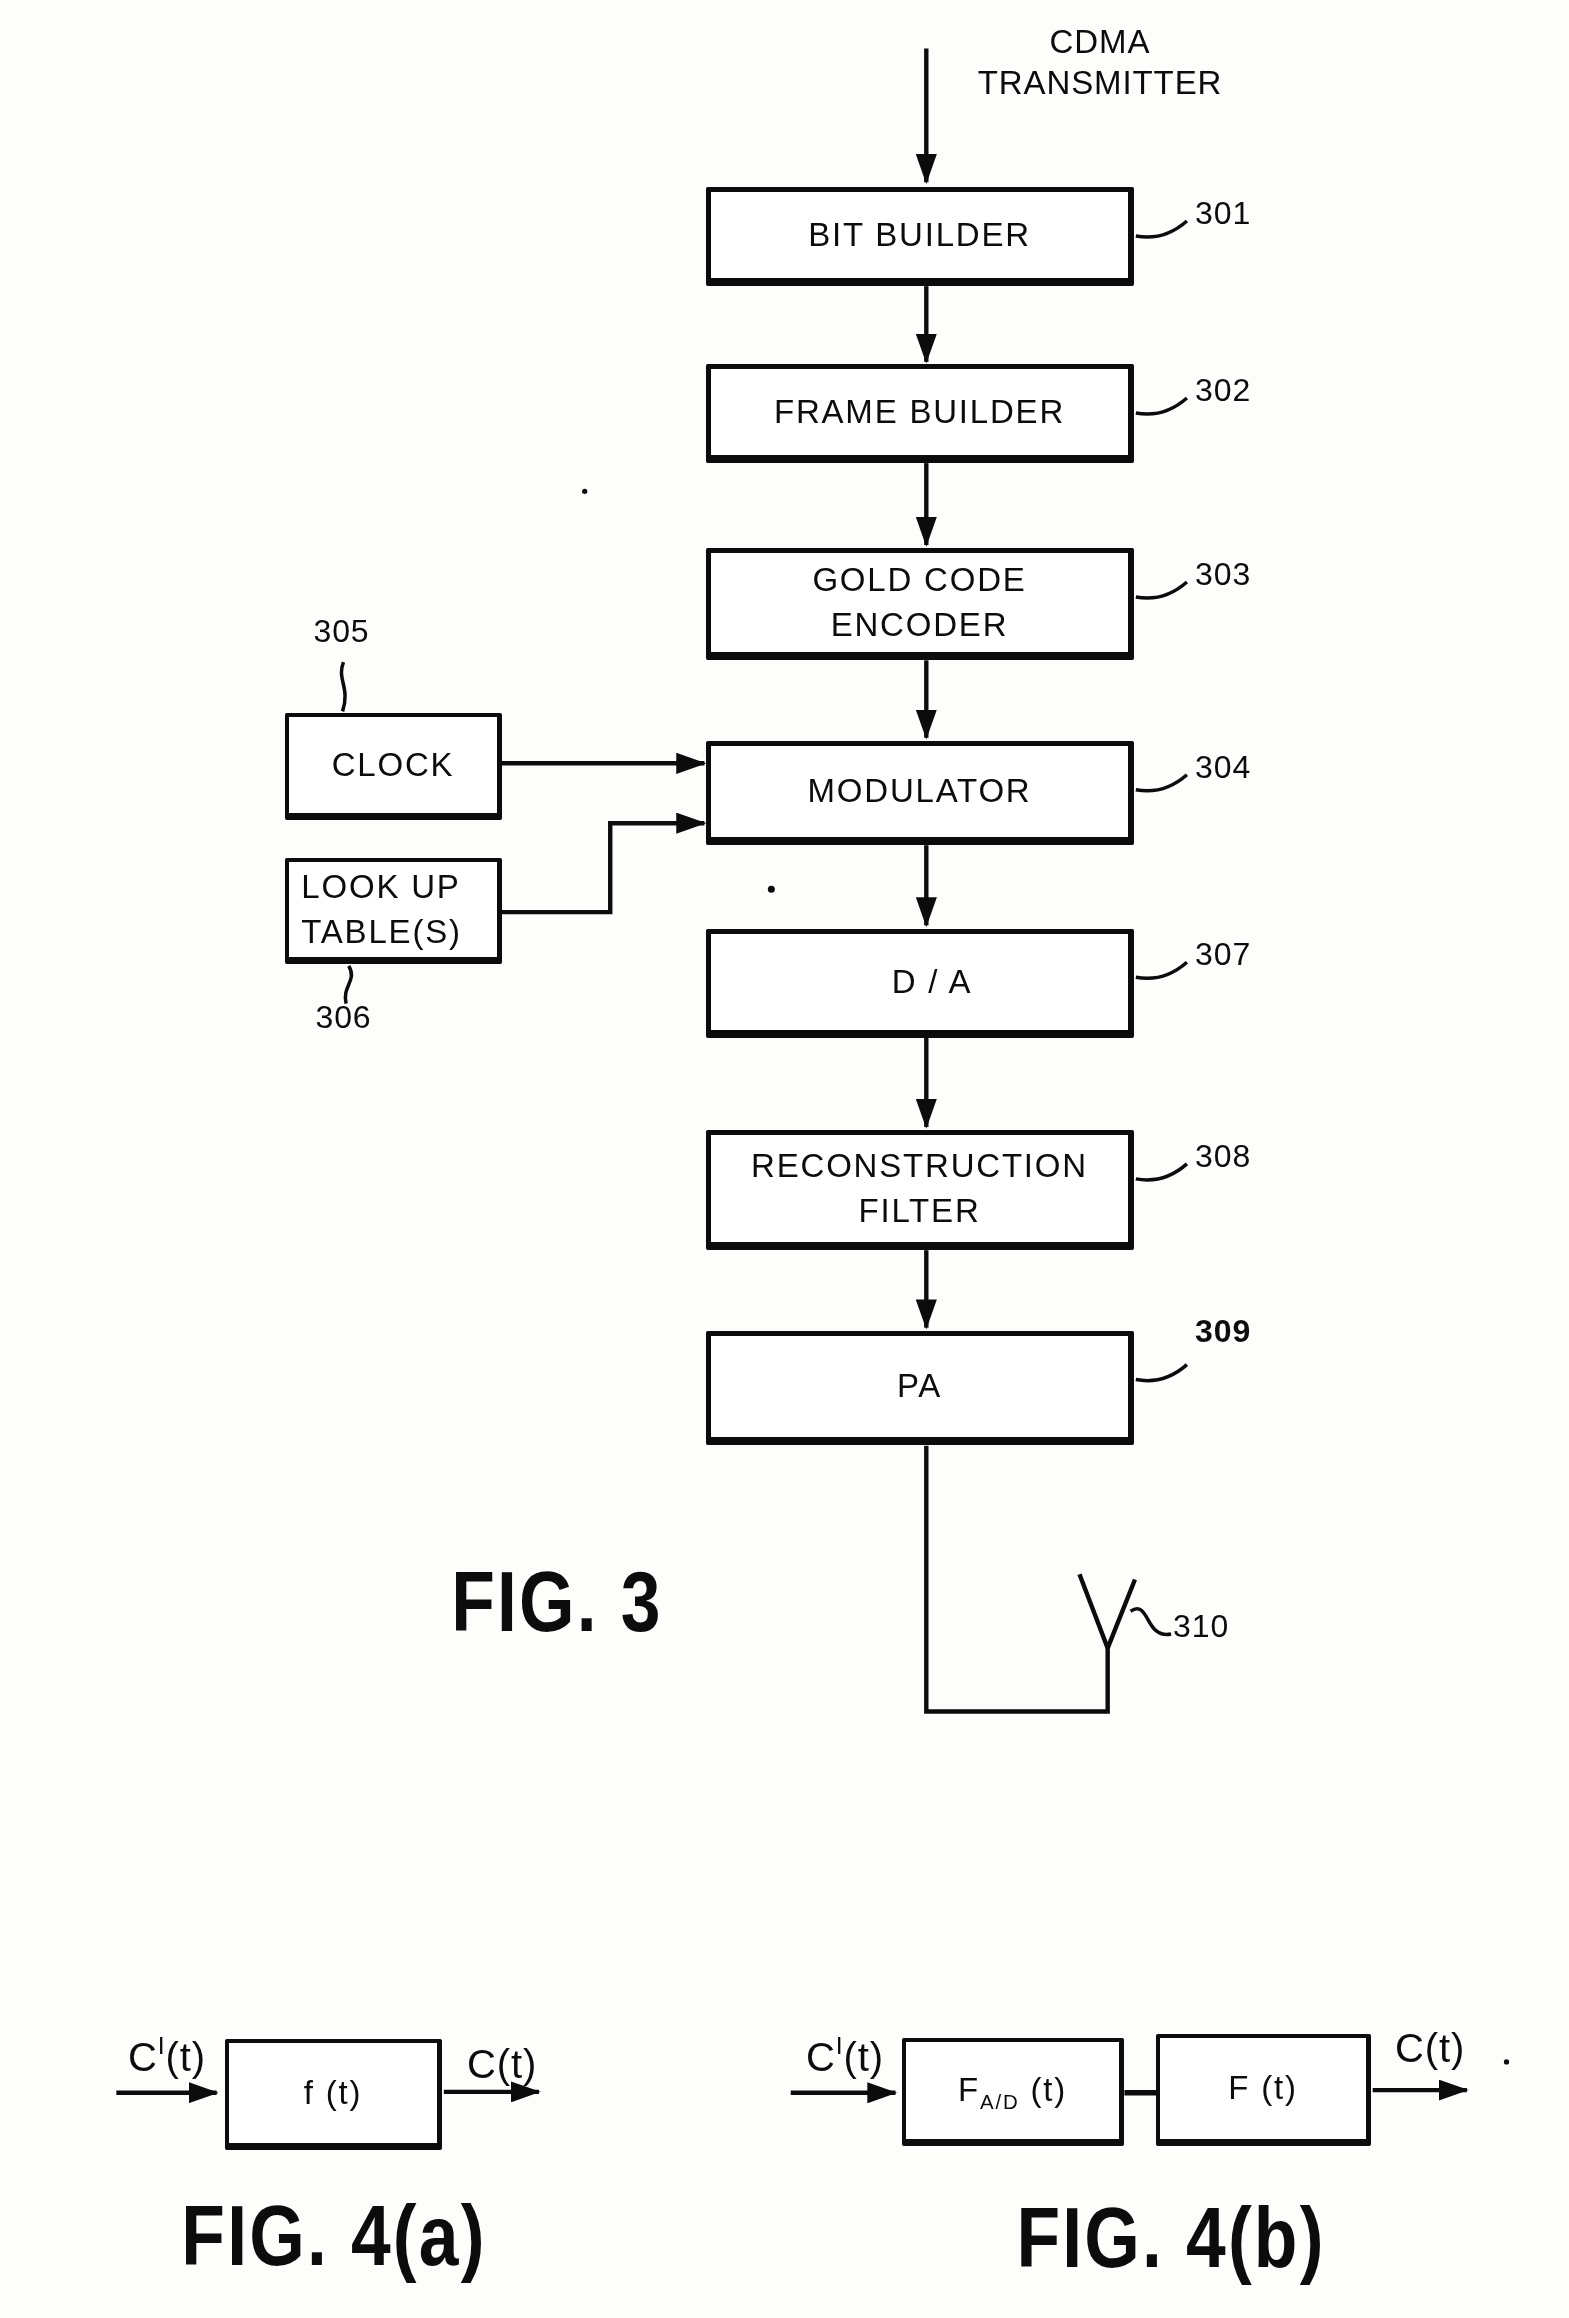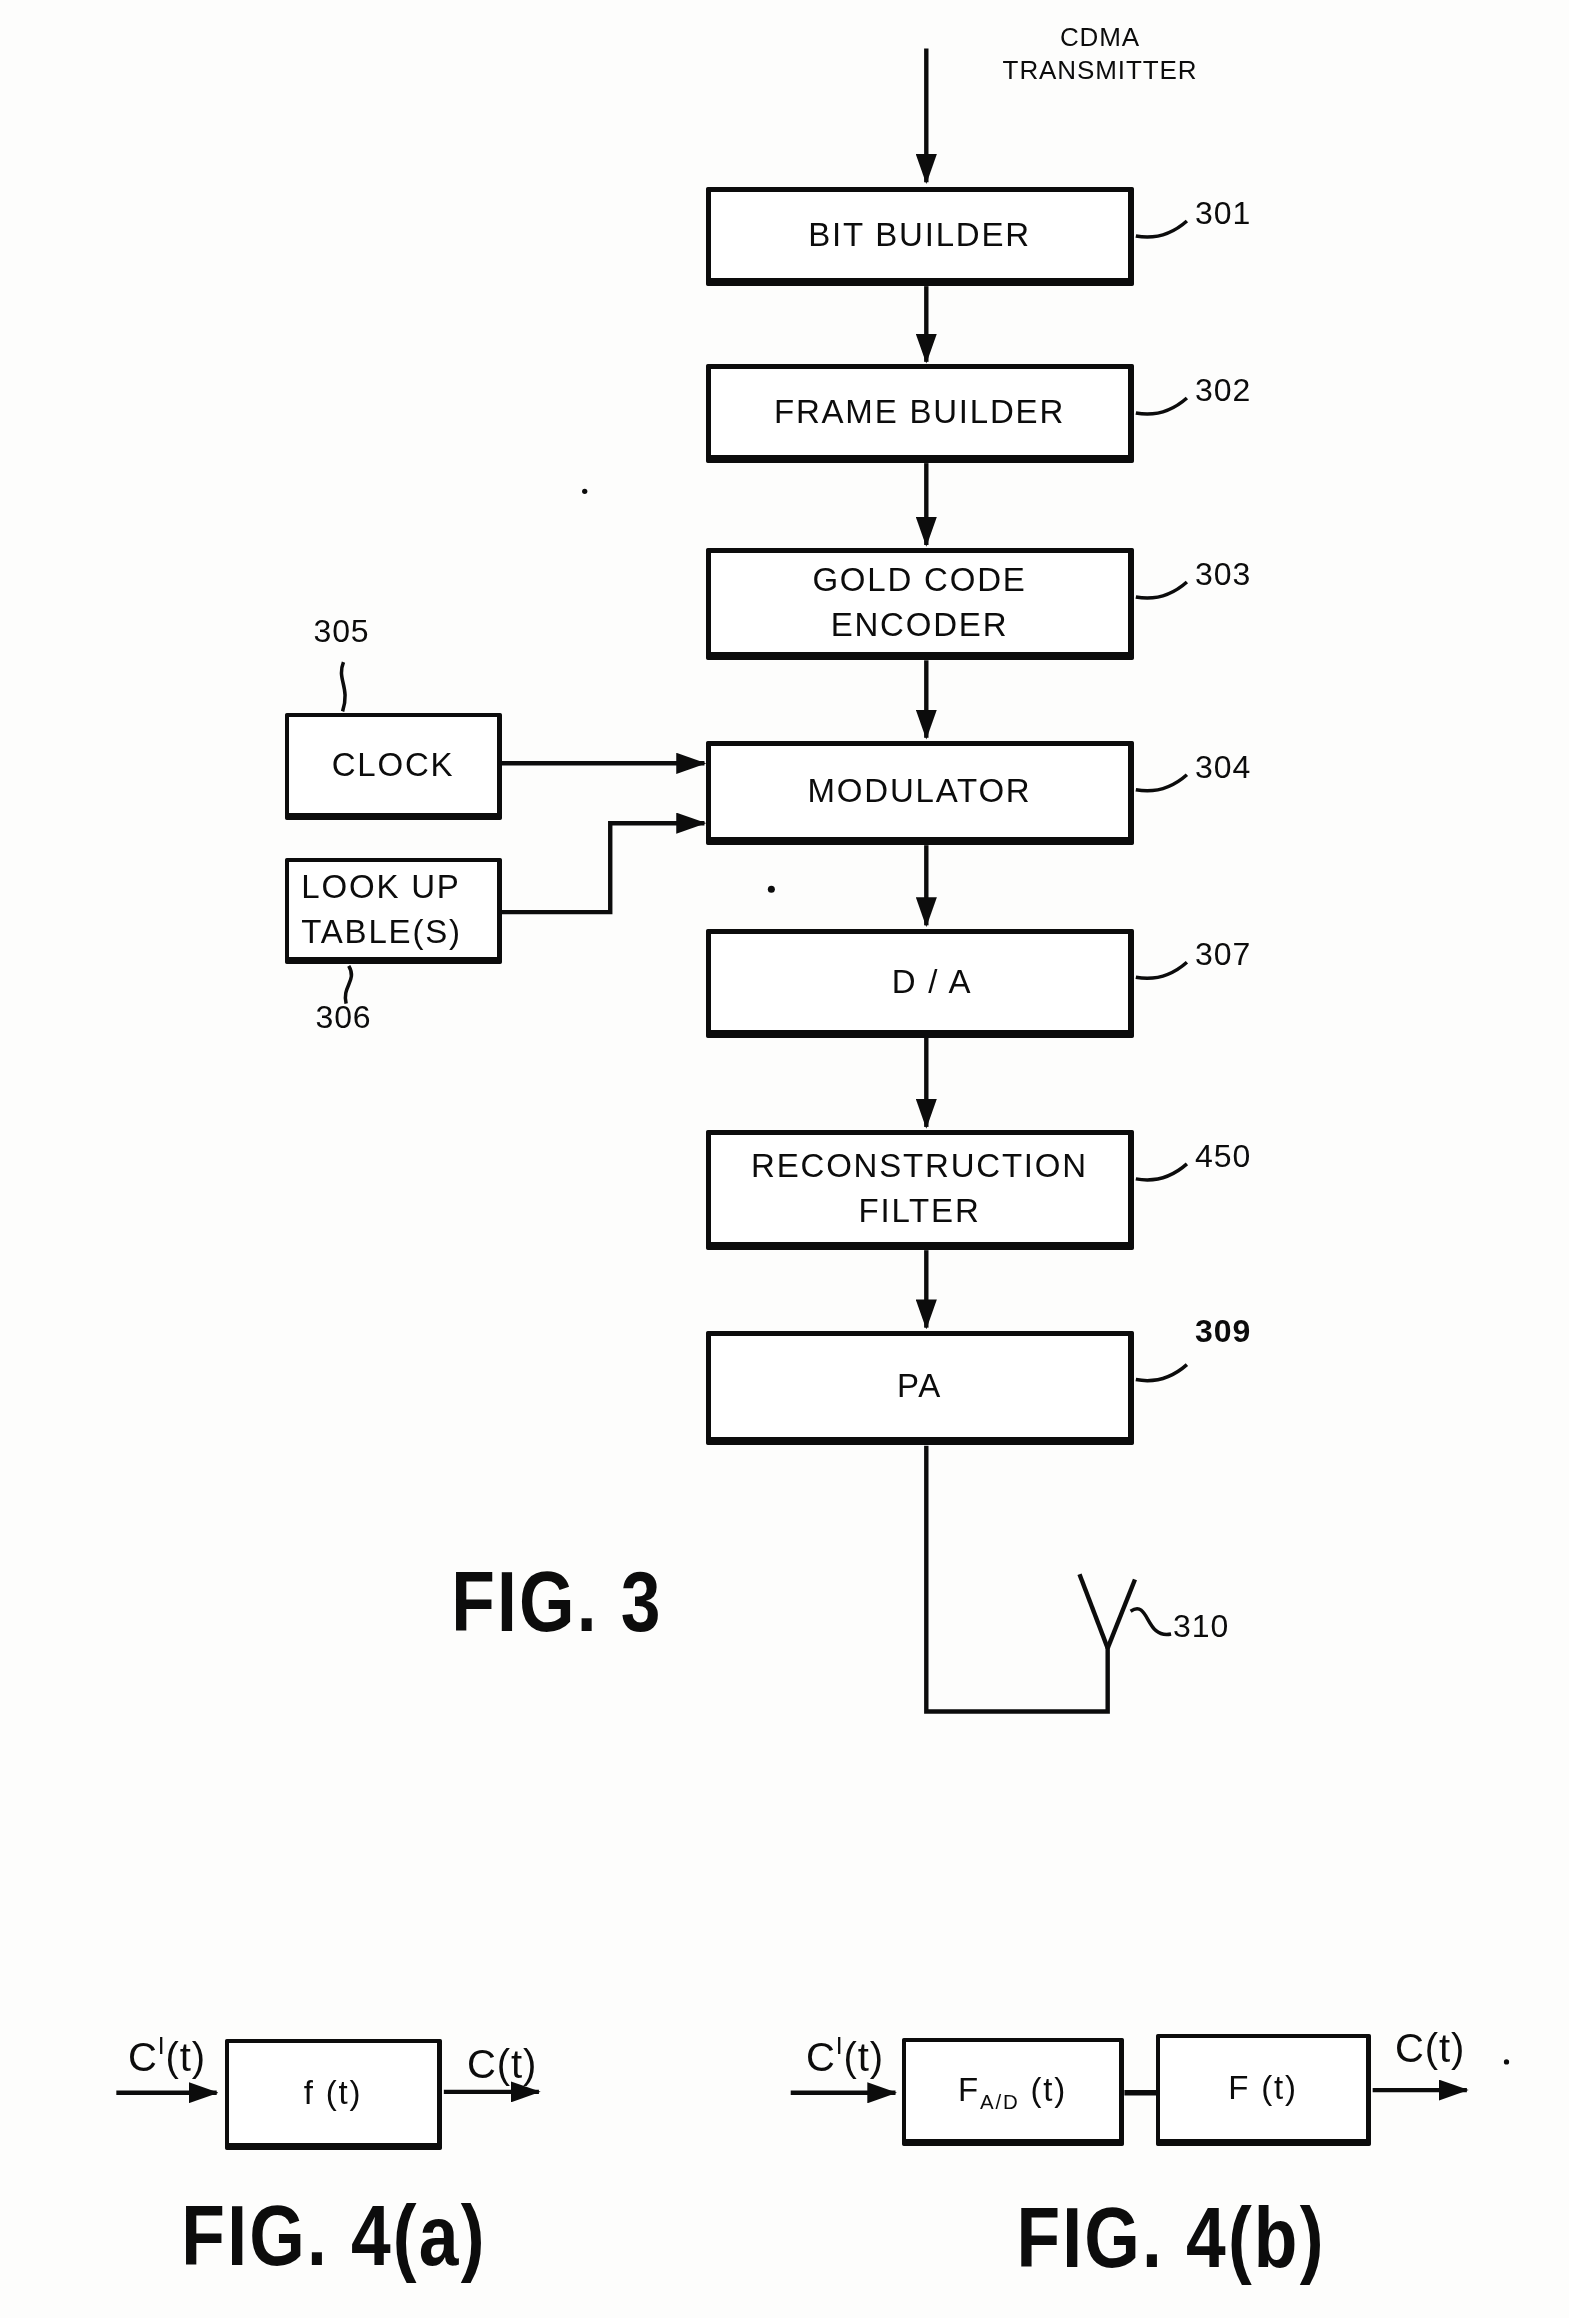--- a/index.html
+++ b/index.html
@@ -18,21 +18,21 @@
     font-size:33px;letter-spacing:1.8px;line-height:1.34;white-space:pre-line;
   }
   .smallbox{border-width:4.4px;border-bottom-width:7px;border-right-width:5.3px;}
   .lut{justify-content:flex-start;text-align:left;padding-left:12.3px;}
   .ref{
     position:absolute;font-size:32px;letter-spacing:0.9px;line-height:1;
     white-space:nowrap;
   }
   .ref.centered{text-align:center;}
   .hdr{
-    position:absolute;text-align:center;font-size:26px;letter-spacing:0.9px;
+    position:absolute;text-align:center;font-size:33px;letter-spacing:0.9px;
     line-height:1.25;white-space:nowrap;
   }
   .figtitle{
     position:absolute;font-size:85px;font-weight:bold;letter-spacing:2.6px;
     transform:translate(-50%,-50%) scaleX(0.84);white-space:nowrap;
   }
   .sig{position:absolute;font-size:40px;letter-spacing:0.9px;white-space:nowrap;text-align:center;}
   .sig sup{font-size:62%;position:relative;top:-3.5px;}
   .fsub{font-size:62%;position:relative;top:8px;}
   .smalllbl{font-size:32px;letter-spacing:0.9px;}
@@ -131,21 +131,21 @@
   <div class="box smallbox lut" style="left:285px;top:858px;width:217px;height:106px;">
     <span class="lbl smalllbl">LOOK UP
 TABLE(S)</span>
   </div>
 
   <div class="ref" style="left:1195px;top:197px;">301</div>
   <div class="ref" style="left:1195px;top:374px;">302</div>
   <div class="ref" style="left:1195px;top:558px;">303</div>
   <div class="ref" style="left:1195px;top:751px;">304</div>
   <div class="ref" style="left:1195px;top:938px;">307</div>
-  <div class="ref" style="left:1195px;top:1140px;">450</div>
+  <div class="ref" style="left:1195px;top:1140px;">308</div>
   <div class="ref" style="left:1195px;top:1315px;font-weight:bold;">309</div>
   <div class="ref" style="left:1173px;top:1610px;">310</div>
   <div class="ref centered" style="left:286px;top:615px;width:111px;">305</div>
   <div class="ref centered" style="left:288px;top:1001px;width:111px;">306</div>
 
   <div class="figtitle" style="left:557px;top:1602px;">FIG. 3</div>
   <div class="figtitle" style="left:334px;top:2236px;">FIG. 4(a)</div>
   <div class="figtitle" style="left:1171px;top:2238px;">FIG. 4(b)</div>
 
   <div class="sig" style="left:121px;top:2035px;width:92px;">

